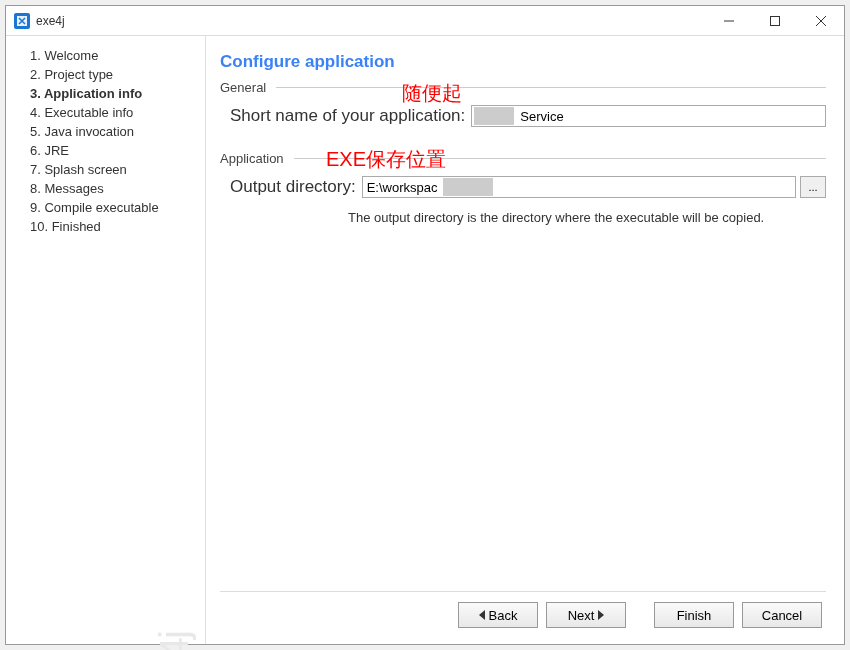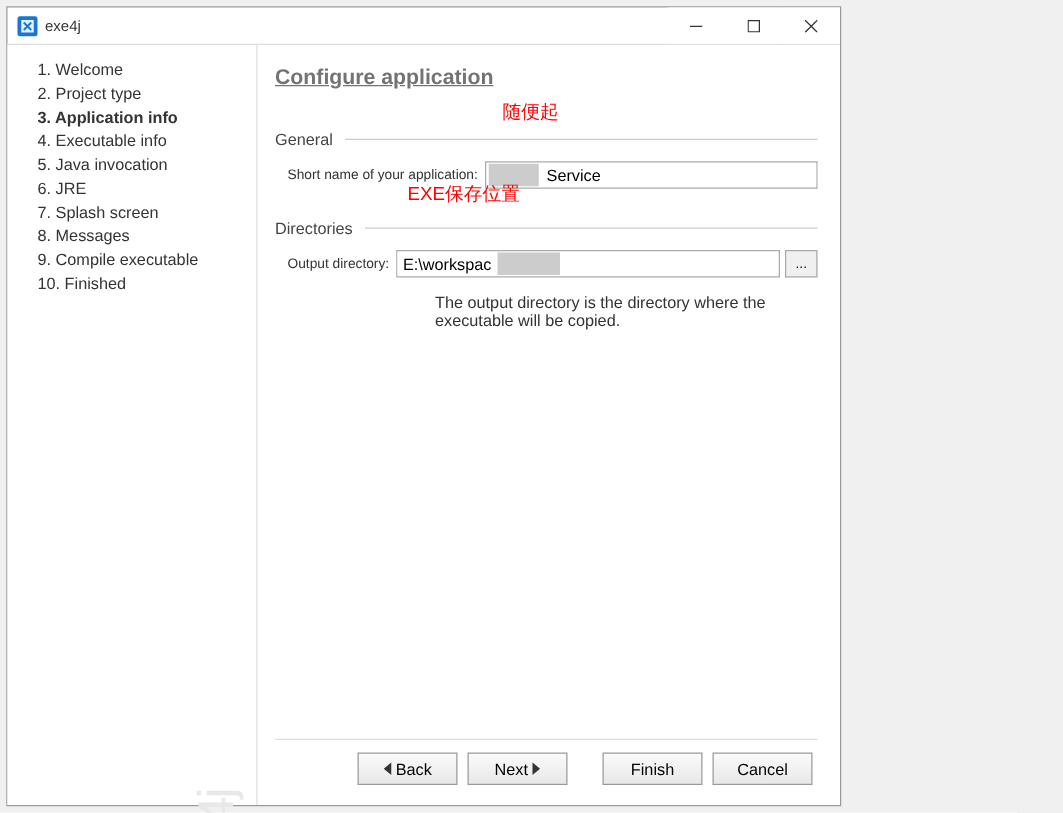--- a/index.html
+++ b/index.html
@@ -1,40 +1,40 @@
 <!DOCTYPE html>
 <html><head>
   <meta charset="utf-8">
   <style>
     * { box-sizing: border-box; margin: 0; padding: 0; }
     body { font-family: "Segoe UI", Tahoma, sans-serif; font-size: 13px; background: #f0f0f0; width: 850px; height: 650px; overflow: hidden; }
-    .window { width: 668px; height: 640px; margin: 5px; background: #fff; border: 1px solid #999; display: flex; flex-direction: column; }
+    .window { width: 840px; height: 640px; margin: 5px; background: #fff; border: 1px solid #999; display: flex; flex-direction: column; }
     .titlebar { height: 30px; display: flex; align-items: center; justify-content: space-between; padding: 0 0 0 8px; border-bottom: 1px solid #ddd; }
     .title-left { display: flex; align-items: center; gap: 6px; }
     .app-icon { width: 16px; height: 16px; background: #1976d2; border-radius: 2px; display: flex; align-items: center; justify-content: center; }
     .app-icon svg { width: 12px; height: 12px; }
     .title-text { font-size: 12px; color: #333; }
     .win-controls { display: flex; height: 100%; }
     .win-btn { width: 46px; height: 100%; display: flex; align-items: center; justify-content: center; background: #fff; border: none; cursor: pointer; }
     .content { flex: 1; display: flex; }
     .sidebar { width: 200px; background: #fff; padding: 10px 20px; border-right: 1px solid #e0e0e0; position: relative; }
     .step { font-size: 13px; color: #333; padding: 2px 4px; cursor: pointer; }
     .step.active { font-weight: bold; }
     .sidebar-brand { position: absolute; bottom: 12px; right: 8px; font-size: 40px; color: #e8e8e8; font-weight: 300; letter-spacing: -2px; writing-mode: horizontal-tb; transform: rotate(-90deg); transform-origin: right bottom; }
     .main { flex: 1; padding: 16px 18px 10px 14px; display: flex; flex-direction: column; position: relative; }
-    .page-title { font-size: 17px; font-weight: bold; margin-bottom: 28px; color: #737373; text-decoration: underline; }
+    .page-title { font-size: 17px; font-weight: bold; margin-bottom: 4px; color: #3b82f6; }
     .section-header { display: flex; align-items: center; margin-bottom: 10px; margin-top: 4px; }
     .section-label { font-size: 13px; color: #444; margin-right: 10px; }
     .section-line { flex: 1; height: 1px; background: #ccc; }
     .form-row { display: flex; align-items: center; margin-bottom: 6px; padding-left: 10px; }
-    .form-label { font-size: 11px; color: #333; margin-right: 6px; }
+    .form-label { font-size: 17px; color: #333; margin-right: 6px; }
     .text-input { border: 1px solid #aaa; padding: 2px 4px; font-size: 13px; height: 22px; background: #fff; font-family: inherit; }
     .browse-btn { width: 26px; height: 22px; margin-left: 4px; border: 1px solid #aaa; background: #f0f0f0; cursor: pointer; font-size: 11px; }
     .hint-text { font-size: 13px; color: #333; margin-left: 128px; margin-top: 6px; }
-    .annotation { position: absolute; color: #ff0000; font-size: 15px; font-family: "Microsoft YaHei", sans-serif; pointer-events: none; }
+    .annotation { position: absolute; color: #ff0000; font-size: 20px; font-family: "Microsoft YaHei", sans-serif; pointer-events: none; }
     .spacer { flex: 1; }
     .button-bar { display: flex; justify-content: flex-end; gap: 8px; padding: 10px 4px 6px 0; border-top: 1px solid #ddd; }
     .nav-btn { min-width: 80px; height: 26px; border: 1px solid #999; background: linear-gradient(#fafafa, #e8e8e8); cursor: pointer; font-size: 13px; font-family: inherit; display: flex; align-items: center; justify-content: center; gap: 4px; }
     .tri-left { width: 0; height: 0; border-top: 5px solid transparent; border-bottom: 5px solid transparent; border-right: 6px solid #333; }
     .tri-right { width: 0; height: 0; border-top: 5px solid transparent; border-bottom: 5px solid transparent; border-left: 6px solid #333; }
     .blur-patch { background: #ccc; color: transparent; user-select: none; }
   </style>
 </head>
 <body>
 
@@ -94,21 +94,21 @@
       <div class="annotation" style="top:44px; left:196px;">随便起</div>
       <div class="form-row">
         <label class="form-label">Short name of your application:</label>
         <div style="display:flex; flex:1; align-items:center; border:1px solid #aaa; height:22px; background:#fff;">
           <span class="blur-patch" style="width:40px; height:18px; margin:0 2px;">xxxx</span>
           <input type="text" class="text-input" style="border: none; flex: 1 1 0%; height: 18px;" value="Service">
         </div>
       </div>
 
       <div class="section-header" style="margin-top:18px;">
-        <span class="section-label">Directories</span>
+        <span class="section-label">Application</span>
         <span class="section-line"></span>
       </div>
       <div class="annotation" style="top:110px; left:120px;">EXE保存位置</div>
       <div class="form-row">
         <label class="form-label">Output directory:</label>
         <div style="display:flex; flex:1; align-items:center; border:1px solid #aaa; height:22px; background:#fff;justify-content:space-between;">
           <input type="text" class="text-input" style="border: none; width: 80px; height: 18px;" value="E:\workspac">
           <span class="blur-patch" style="width:50px; height:18px;">xxxx</span>
           <span style="flex:1"></span>
         </div>

